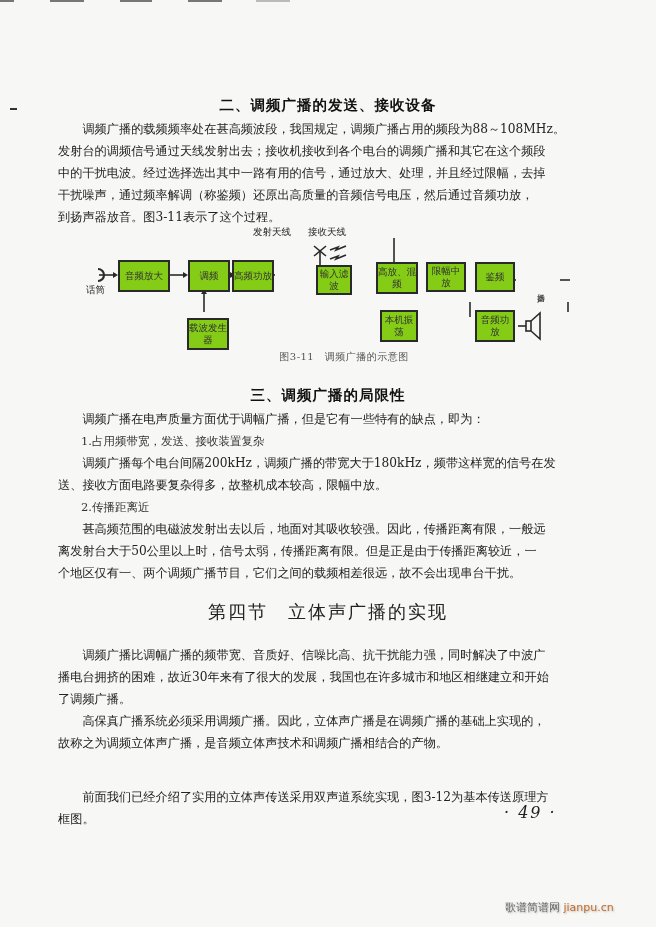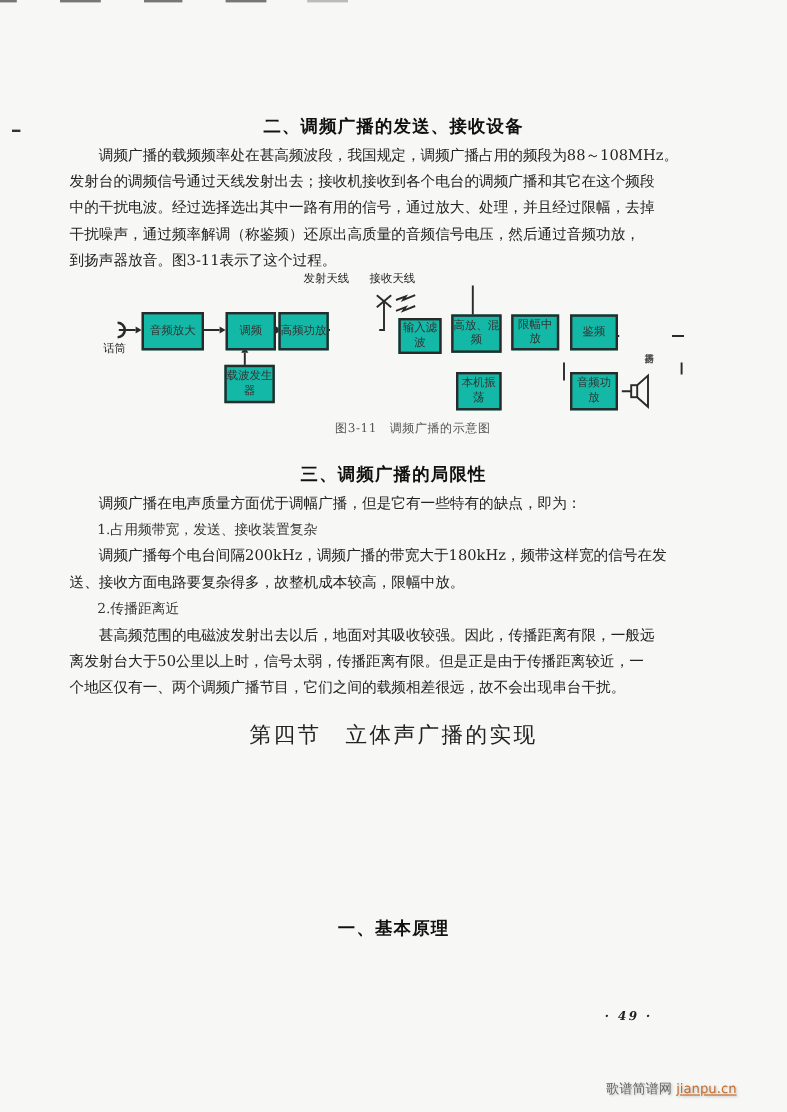--- a/index.html
+++ b/index.html
@@ -29,34 +29,34 @@
       font-size: 12.2px; line-height: 22px; color: #222;
       text-align: justify;
     }
     .para p { margin: 0; }
     .indent { text-indent: 2em; }
     .item-head { font-size: 11.5px; color: #333; padding-left: 2em; }
 
     
     .diagram { position: absolute; left: 80px; top: 222px; width: 490px; height: 120px; }
     .box {
-      position: absolute; border: 2px solid #2a2a2a; background: #14b8a6;
+      position: absolute; border: 2px solid #2a2a2a; background: #84cc16;
       font-family: "DejaVu Sans", "Liberation Sans", sans-serif;
       font-size: 9.5px; line-height: 12px; text-align: center; color: #333;
       display: flex; align-items: center; justify-content: center; box-sizing: border-box;
     }
     .lbl { position: absolute; font-family: "DejaVu Sans", "Liberation Sans", sans-serif; font-size: 9.5px; color: #222; white-space: nowrap; }
     .vlbl { writing-mode: vertical-rl; font-size: 8px; color: #444; }
     .caption {
       position: absolute; left: 0; width: 656px; text-align: center;
       font-size: 10px; color: #555; letter-spacing: 0.5px; margin-left: 16px;
     }
-    .page-num { position: absolute; left: 504px; top: 842px; font-size: 10px; font-style: italic; font-weight: bold; color: #222; letter-spacing: 2px; }
+    .page-num { position: absolute; left: 504px; top: 803px; font-size: 16px; font-style: italic; font-weight: normal; color: #222; letter-spacing: 2px; }
     .watermark { position: absolute; left: 505px; top: 900px; font-family: "DejaVu Sans", "Liberation Sans", sans-serif; font-size: 11px; color: #666; text-shadow: 1px 1px 2px #bbb; }
-    .watermark .en { color: #c46a2a; text-decoration: underline; }
+    .watermark .en { color: #c46a2a; }
   </style>
 </head>
 <body>
 
 <div class="page">
   <div class="top-marks">
     <span style="left:0;width:14px"></span>
     <span style="left:50px;width:34px"></span>
     <span style="left:120px;width:32px"></span>
     <span style="left:188px;width:34px"></span>
@@ -109,26 +109,26 @@
         <polygon points="33,50 38,53 33,56"></polygon>
         <polygon points="103,50 108,53 103,56"></polygon>
         <polygon points="150,50 155,53 150,56"></polygon>
         <polygon points="121,72 124,67 127,72"></polygon>
       </g>
     </svg>
 
     <div class="lbl" style="left:6px;top:62px">话筒</div>
     <div class="box" style="left:38px;top:38px;width:52px;height:32px">音频放大</div>
     <div class="box" style="left:108px;top:38px;width:42px;height:32px">调频</div>
-    <div class="box" style="left:107px;top:82px;width:42px;height:32px">载波发生器</div>
+    <div class="box" style="left:107px;top:96px;width:42px;height:32px">载波发生器</div>
     <div class="box" style="left:152px;top:38px;width:42px;height:32px">高频功放</div>
     <div class="lbl" style="left:173px;top:4px">发射天线</div>
     <div class="lbl" style="left:228px;top:4px">接收天线</div>
 
-    <div class="box" style="left:252px;top:43px;width:36px;height:30px">输入滤波</div>
+    <div class="box" style="left:236px;top:43px;width:36px;height:30px">输入滤波</div>
     <div class="box" style="left:296px;top:40px;width:42px;height:32px">高放、混频</div>
     <div class="box" style="left:300px;top:88px;width:38px;height:32px">本机振荡</div>
     <div class="box" style="left:346px;top:40px;width:40px;height:30px">限幅中放</div>
     <div class="box" style="left:395px;top:40px;width:40px;height:30px">鉴频</div>
     <div class="box" style="left:395px;top:88px;width:40px;height:32px">音频功放</div>
 
     <svg width="30" height="34" style="position:absolute;left:438px;top:88px">
       <g stroke="#2a2a2a" stroke-width="1.6" fill="none">
         <line x1="0" y1="16" x2="8" y2="16"></line>
         <rect x="8" y="11" width="5" height="10"></rect>
@@ -145,22 +145,32 @@
     <p class="item-head">1.占用频带宽，发送、接收装置复杂</p>
     <p class="indent">调频广播每个电台间隔200kHz，调频广播的带宽大于180kHz，频带这样宽的信号在发</p>
     <p>送、接收方面电路要复杂得多，故整机成本较高，限幅中放。</p>
     <p class="item-head">2.传播距离近</p>
     <p class="indent">甚高频范围的电磁波发射出去以后，地面对其吸收较强。因此，传播距离有限，一般远</p>
     <p>离发射台大于50公里以上时，信号太弱，传播距离有限。但是正是由于传播距离较近，一</p>
     <p>个地区仅有一、两个调频广播节目，它们之间的载频相差很远，故不会出现串台干扰。</p>
   </div>
 
   <div class="h1" style="top:600px">第四节　立体声广播的实现</div>
+  <div class="para" style="top:644px">
+    <p class="indent">调频广播比调幅广播的频带宽、音质好、信噪比高、抗干扰能力强，同时解决了中波广</p>
+    <p>播电台拥挤的困难，故近30年来有了很大的发展，我国也在许多城市和地区相继建立和开始</p>
+    <p>了调频广播。</p>
+    <p class="indent">高保真广播系统必须采用调频广播。因此，立体声广播是在调频广播的基础上实现的，</p>
+    <p>故称之为调频立体声广播，是音频立体声技术和调频广播相结合的产物。</p>
+  </div>
 
-  <div class="h2" style="top:764px">一、基本原理</div>
+  <div class="para" style="top:786px">
+    <p class="indent">前面我们已经介绍了实用的立体声传送采用双声道系统实现，图3-12为基本传送原理方</p>
+    <p>框图。</p>
+  </div>
 
   <div class="page-num">· 49 ·</div>
 
   <div class="watermark">
     <span>歌谱简谱网</span>
     <span class="en">jianpu.cn</span>
   </div>
 </div>
 
 </body></html>

